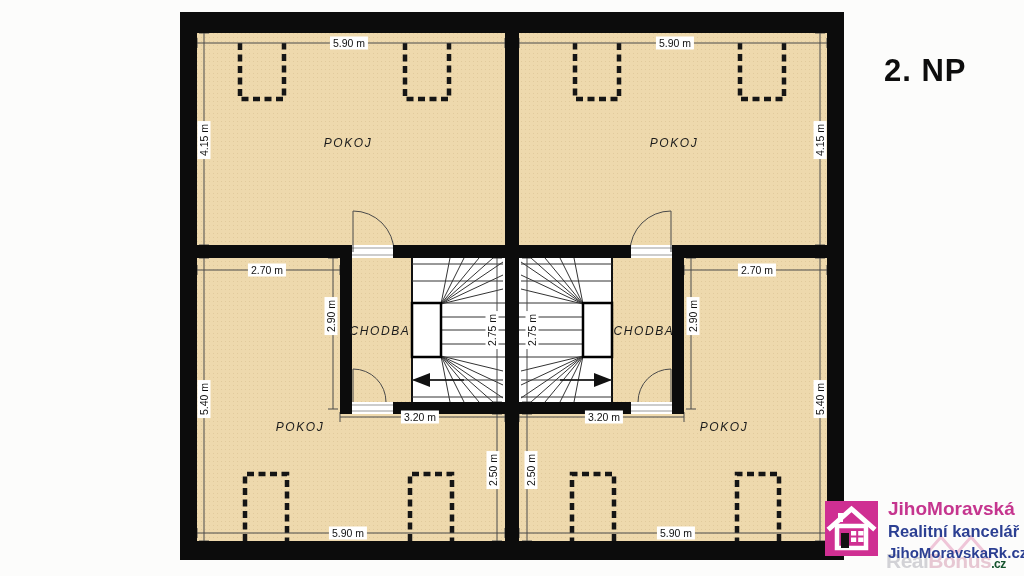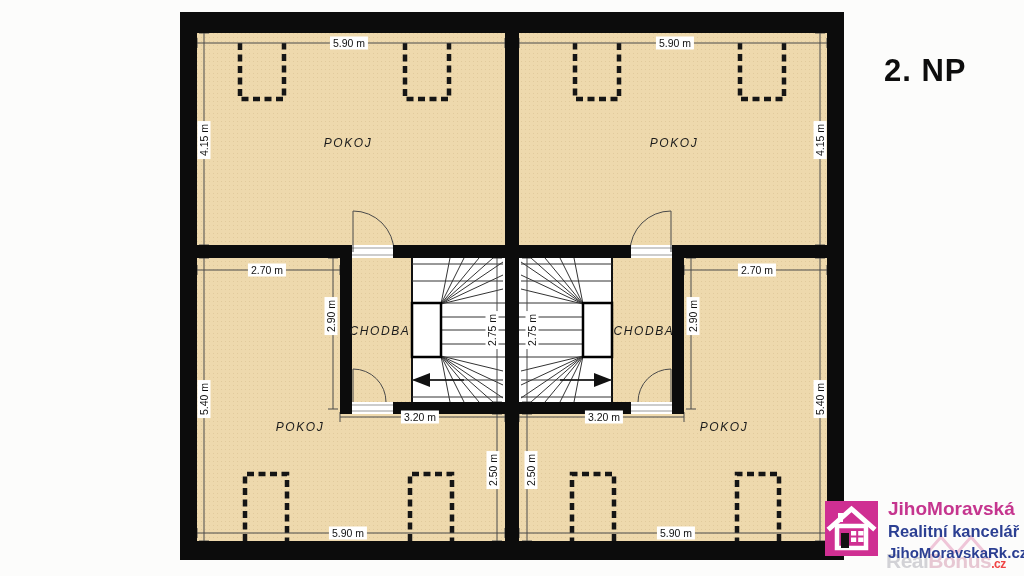--- a/index.html
+++ b/index.html
@@ -16,21 +16,21 @@
   .logo{position:absolute;left:825px;top:501px;z-index:6;}
   .logo-square{position:absolute;left:0;top:0;width:53px;height:55px;background:#cf2f92;}
   .logo-text{position:absolute;left:63px;top:-3px;width:150px;}
   .brand-name{font-size:19px;font-weight:700;color:#c5358e;line-height:22px;white-space:nowrap;}
   .brand-sub{font-size:16.5px;font-weight:700;color:#2b3f92;line-height:22px;white-space:nowrap;}
   .brand-url{position:relative;font-size:15px;font-weight:700;color:#2b3f92;line-height:22px;
              white-space:nowrap;z-index:2;}
   .watermark{position:absolute;left:886px;top:549px;font-size:21px;font-weight:700;
              color:#d2d2d6;letter-spacing:-0.5px;z-index:5;white-space:nowrap;}
   .watermark .wm-bonus{color:#e7c8d3;}
-  .watermark .wm-tld{font-size:12px;color:#ef4444;}
+  .watermark .wm-tld{font-size:12px;color:#14532d;}
   .wm-roofs{position:absolute;left:925px;top:531px;z-index:4;}
 </style>
 </head>
 <body>
 
 <div id="stage">
 
   <svg id="plan-svg" width="1024" height="576" viewBox="0 0 1024 576">
     <defs>
       <pattern id="ft" width="4" height="4" patternUnits="userSpaceOnUse">

